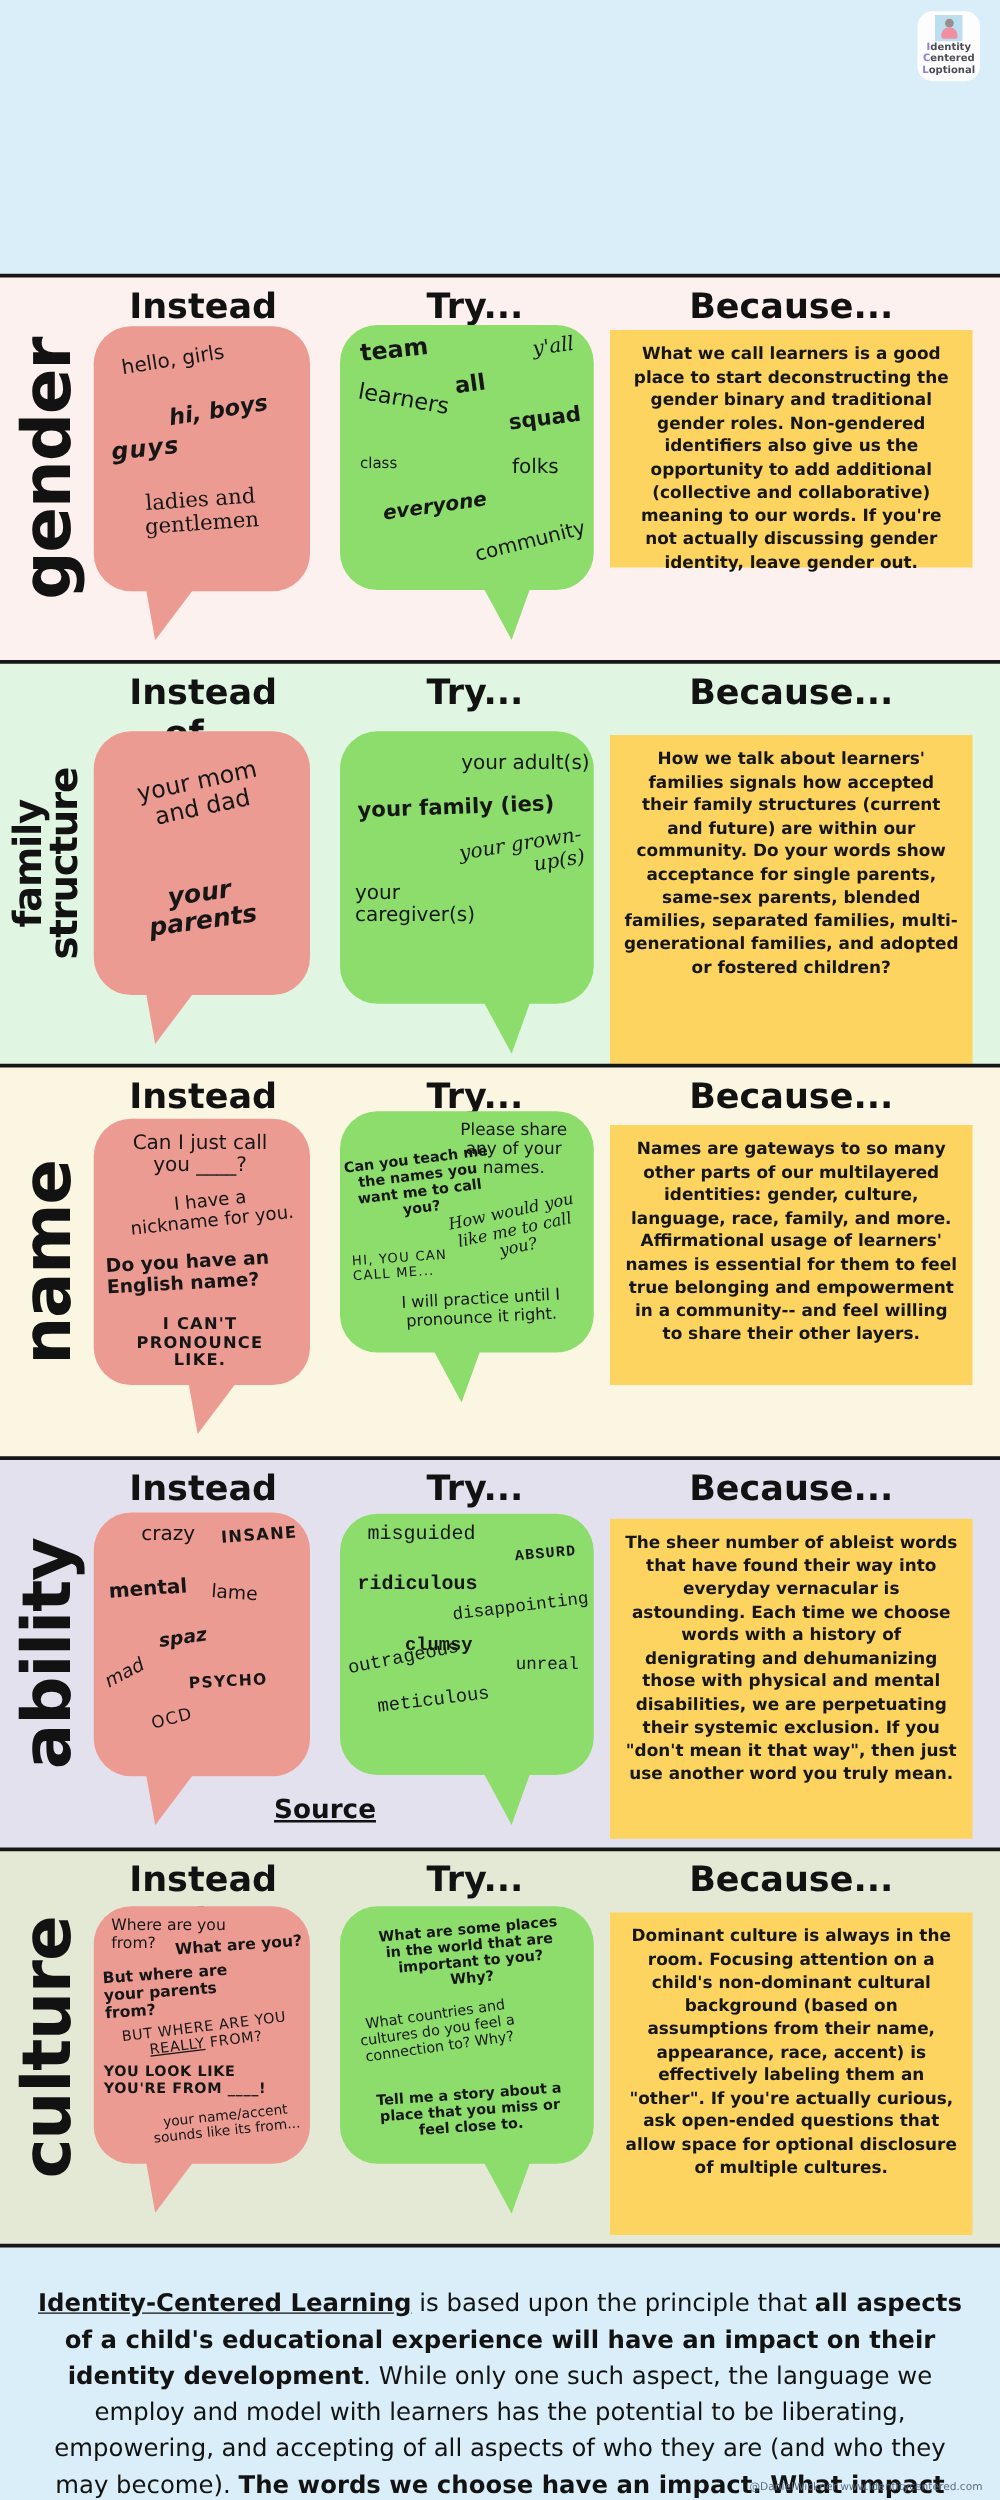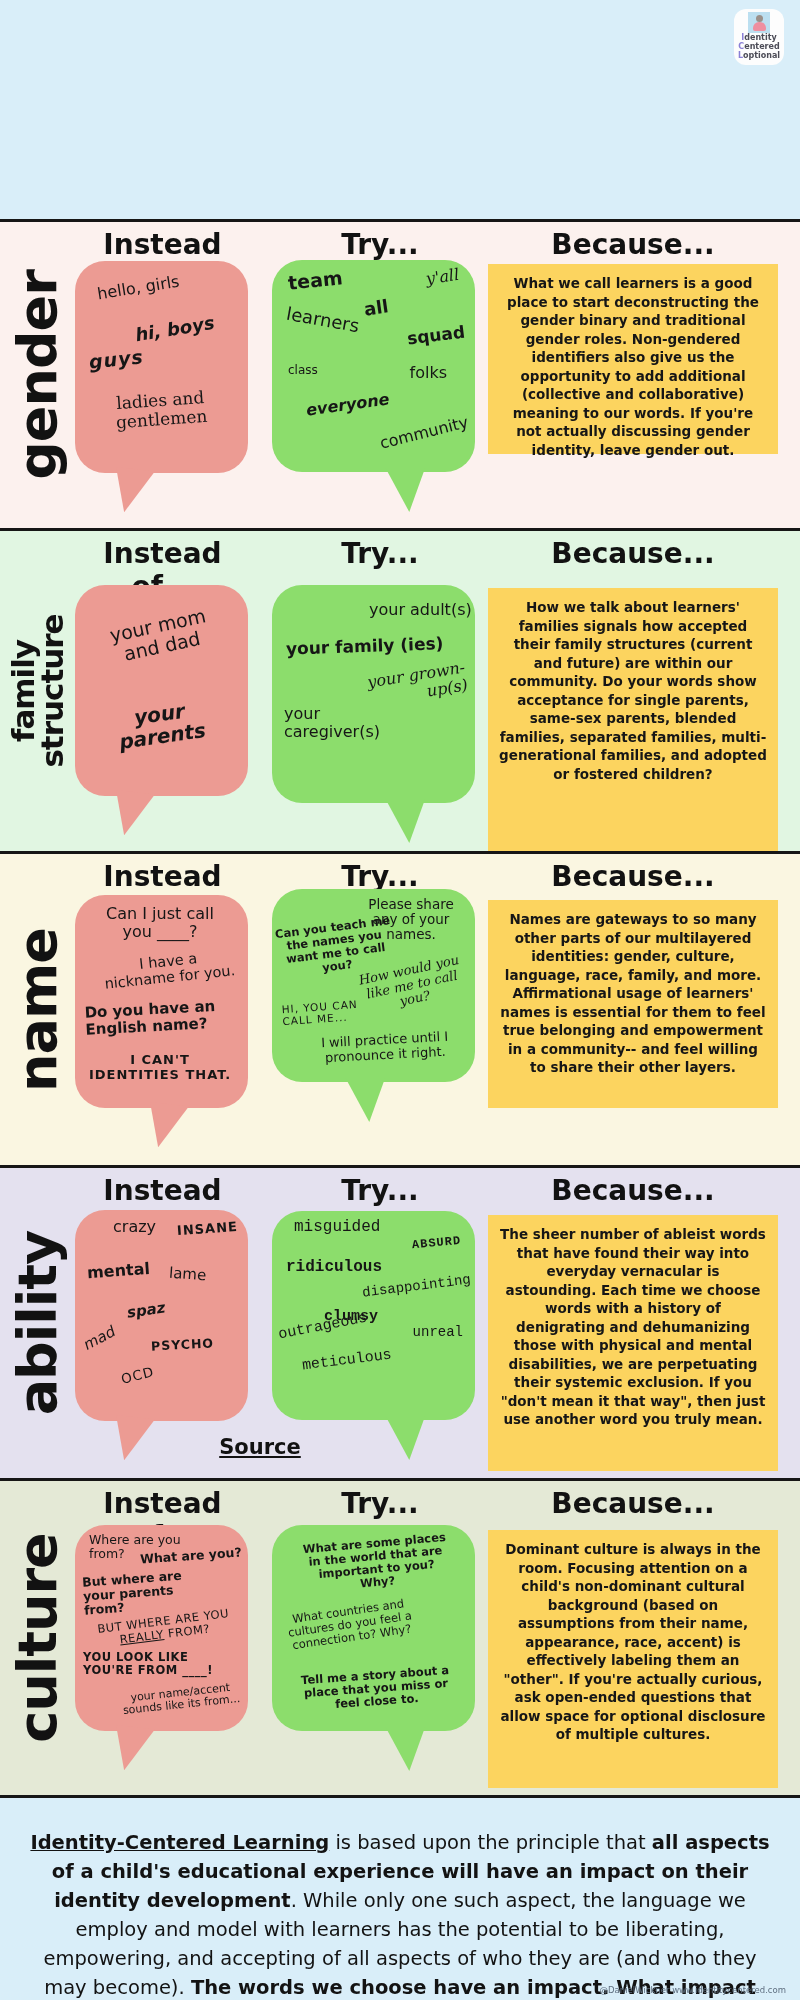--- a/index.html
+++ b/index.html
@@ -193,21 +193,21 @@
 
   <section class="sec sec-name">
     <div class="side side-big">name</div>
     <div class="col-head ch-instead">Instead of...</div>
     <div class="col-head ch-try">Try...</div>
     <div class="col-head ch-because">Because...</div>
     <div class="bubble pink b-ni">
       <span class="ph ni0">Can I just call you ____?</span>
       <span class="ph ni1">I have a nickname for you.</span>
       <span class="ph ni2">Do you have an English name?</span>
-      <span class="ph ni3">I CAN'T IDENTITIES THAT.</span>
+      <span class="ph ni3">I CAN'T PRONOUNCE LIKE.</span>
       <i class="tail tail-p" style="left:70px"></i>
     </div>
     <div class="bubble green b-nt">
       <span class="ph nt0">Please share any of your names.</span>
       <span class="ph nt1">Can you teach me the names you want me to call you?</span>
       <span class="ph nt2">How would you like me to call you?</span>
       <span class="ph nt3">HI, YOU CAN CALL ME...</span>
       <span class="ph nt4">I will practice until I pronounce it right.</span>
       <i class="tail tail-g" style="left:70px"></i>
     </div>

